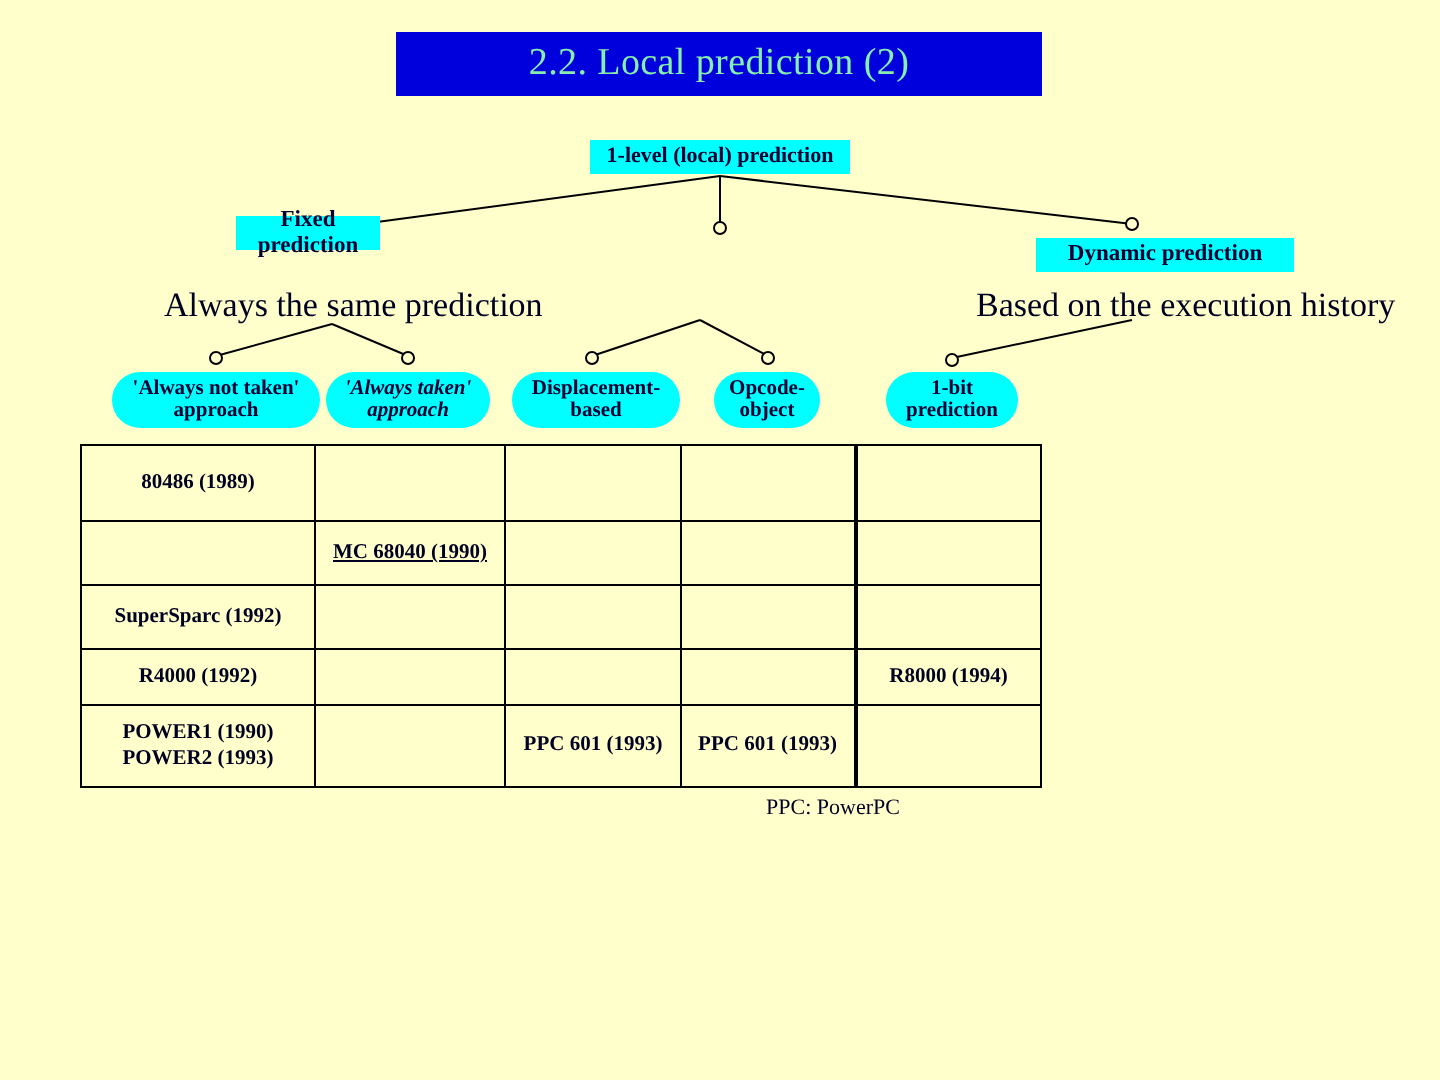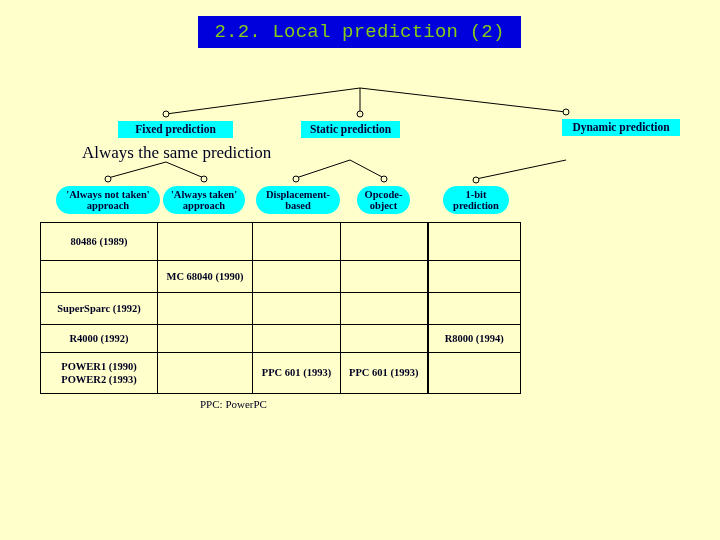--- a/index.html
+++ b/index.html
@@ -26,22 +26,22 @@
     left: 198px;
     top: 16px;
     width: 323px;
     height: 32px;
     background: #0000dd;
     display: flex;
     align-items: center;
     justify-content: center;
   }
   #title-text {
-    color: #84cc16;
-    font-family: Liberation Mono, monospace;
+    color: #86efac;
+    font-family: Liberation Serif, serif;
     font-size: 19px;
     font-weight: normal;
     letter-spacing: 0.2px;
     white-space: nowrap;
   }
 
   
   #connectors {
     position: absolute;
     left: 0;
@@ -70,23 +70,23 @@
   #node-root {
     left: 295px; top: 70px;
     width: 130px; height: 17px;
     font-size: 11px;
   }
 
   .node-l2 {
     height: 17px;
     font-size: 11.5px;
   }
-  #node-fixed   { left: 118px; top: 121px; width: 115px; }
+  #node-fixed   { left: 118px; top: 108px; width: 72px; }
   #node-static  { left: 301px; top: 121px; width: 99px; }
-  #node-dynamic { left: 518px; top: 119px; width: 118px; margin-left: 44px; }
+  #node-dynamic { left: 518px; top: 119px; width: 129px; }
 
   
   .caption {
     position: absolute;
     color: #000022;
     font-family: "Liberation Serif", "DejaVu Serif", serif;
     font-size: 17px;
     text-align: center;
     white-space: nowrap;
   }
@@ -95,21 +95,21 @@
   #cap-dynamic { left: 488px; top: 143px; width: 180px; }
 
   
   .node-l3 {
     font-size: 10.5px;
     height: 28px;
     padding: 1px 2px;
     border-radius: 14px;
   }
   #node-ant   { left: 56px;  top: 186px; width: 104px; }
-  #node-at    { left: 163px; top: 186px; width: 82px;  }
+  #node-at    { left: 163px; top: 186px; width: 82px; font-style: italic;  }
   #node-disp  { left: 256px; top: 186px; width: 84px;  }
   #node-op    { left: 357px; top: 186px; width: 53px;  }
   #node-1bit  { left: 443px; top: 186px; width: 66px;  }
 
   
   #cpu-table {
     position: absolute;
     left: 40px;
     top: 222px;
     width: 480px;
@@ -129,35 +129,35 @@
     padding: 0 2px;
     white-space: pre-line;
   }
   #cpu-table col.c0 { width: 117px; }
   #cpu-table col.c1 { width: 95px; }
   #cpu-table col.c2 { width: 88px; }
   #cpu-table col.c3 { width: 87px; }
   #cpu-table col.c4 { width: 93px; }
 
   #cpu-table tr.r0 td { height: 37px; }
-  #cpu-table tr.r1 td { height: 31px; }
+  #cpu-table tr.r1 td { height: 31px; text-decoration: underline; }
   #cpu-table tr.r2 td { height: 31px; }
   #cpu-table tr.r3 td { height: 27px; }
   #cpu-table tr.r4 td { height: 40px; }
 
   
   #cpu-table td.thick-left { border-left: 2px solid #000000; }
 
   
   #footnote {
     position: absolute;
     left: 200px;
     top: 398px;
     width: 250px;
-    text-align: left;
+    text-align: right;
     font-family: "Liberation Serif", "DejaVu Serif", serif;
     font-size: 11px;
     color: #000022;
     white-space: nowrap;
   }
 </style>
 </head>
 <body>
 
 <div id="slide">
@@ -186,27 +186,28 @@
       <circle cx="360" cy="114" r="3"></circle>
       <circle cx="566" cy="112" r="3"></circle>
       <circle cx="108" cy="179" r="3"></circle>
       <circle cx="204" cy="179" r="3"></circle>
       <circle cx="296" cy="179" r="3"></circle>
       <circle cx="384" cy="179" r="3"></circle>
       <circle cx="476" cy="180" r="3"></circle>
     </g>
   </svg>
 
+  <div class="node" id="node-root">1-level (local) prediction</div>
 
   <div class="node node-l2" id="node-fixed">Fixed prediction</div>
   <div class="caption" id="cap-fixed">Always the same prediction</div>
 
-  <div class="node node-l2" id="node-static">Static prediction</div>
 
   <div class="node node-l2" id="node-dynamic">Dynamic prediction</div>
+  <div class="caption" id="cap-dynamic">Based on the execution history</div>
 
   <div class="node node-l3" id="node-ant">'Always not taken'
 approach</div>
   <div class="node node-l3" id="node-at">'Always taken'
 approach</div>
   <div class="node node-l3" id="node-disp">Displacement-
 based</div>
   <div class="node node-l3" id="node-op">Opcode-
 object</div>
   <div class="node node-l3" id="node-1bit">1-bit

